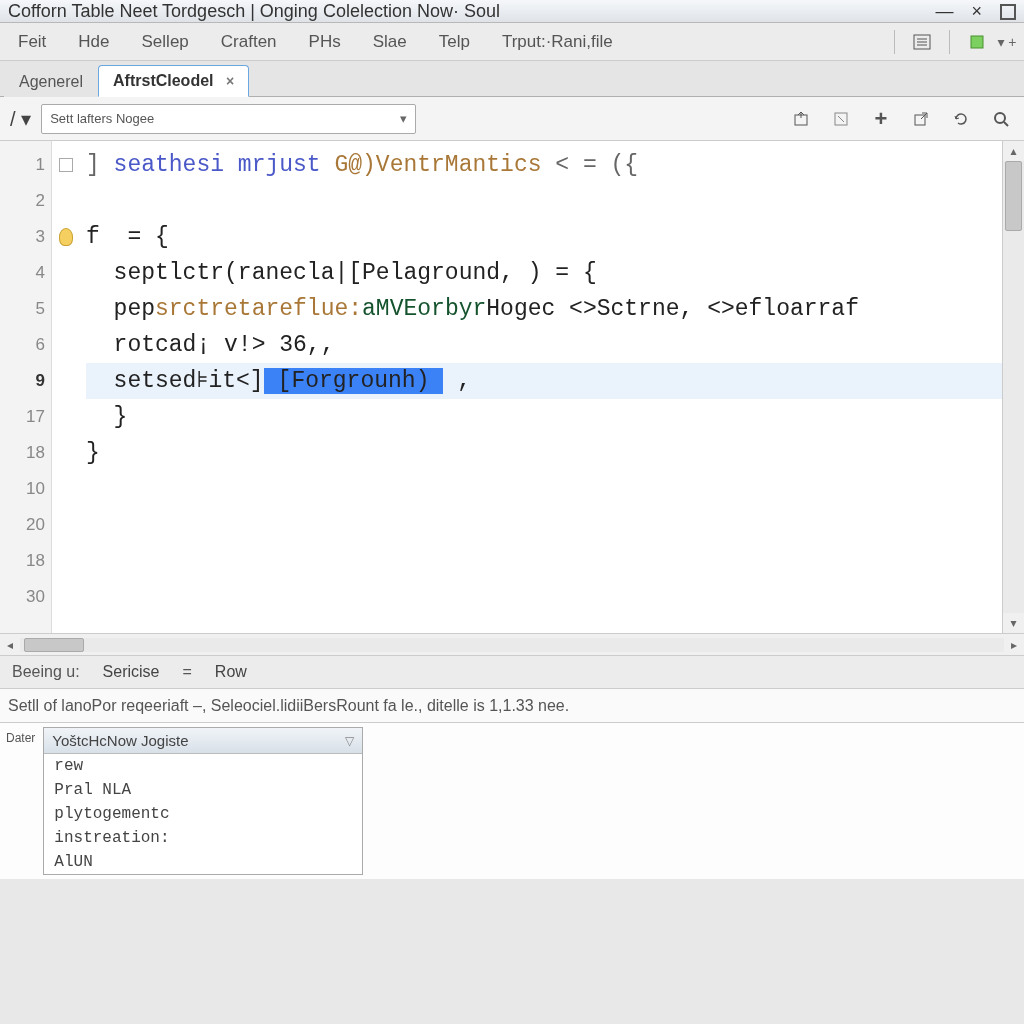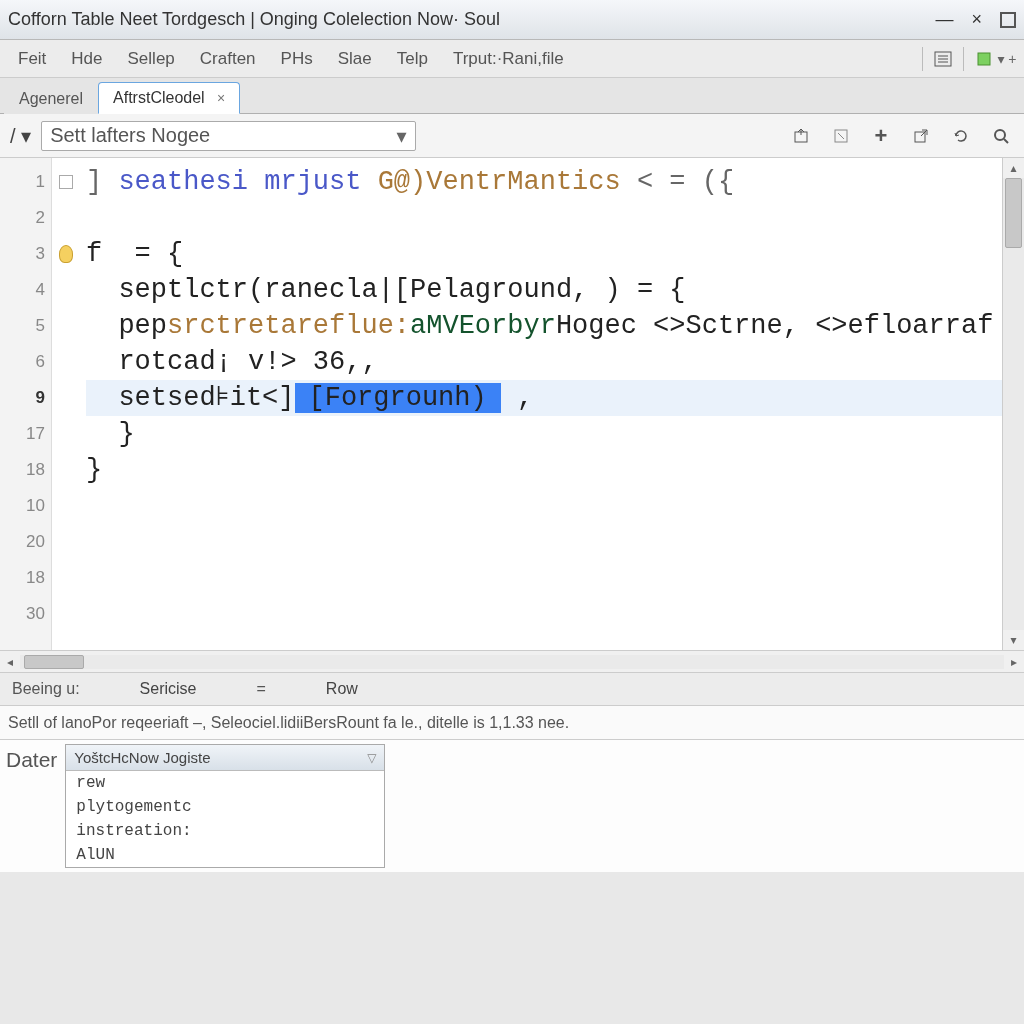--- a/index.html
+++ b/index.html
@@ -7,37 +7,37 @@
   font-family: "Segoe UI", Tahoma, sans-serif;
   font-size: 14px;
   background: #e8e8e8;
   width: 1024px;
   height: 1024px;
   overflow: hidden;
   color: #333;
 }
 .titlebar {
   background: linear-gradient(#f5f7fa, #dfe3e8);
-  height: 40px;
-  display: flex;
-  align-items: center;
+  height: 23px;
+  display: flex;
+  align-items: flex-end;
   padding: 0 8px;
   border-bottom: 1px solid #b8b8b8;
 }
 .titlebar-title { font-size: 18px; flex: 1; }
 .window-controls { display: flex; gap: 18px; align-items: center; font-size: 18px; }
 .window-controls span { cursor: default; }
 .menubar {
   background: #ececec;
   height: 38px;
   display: flex;
   align-items: center;
   padding: 0 6px;
   border-bottom: 1px solid #ccc;
-  gap: 1px;
+  gap: 8px;
 }
 .menubar .menu-item { padding: 4px 12px; font-size: 17px; color: #555; }
 .menubar .sep { width:1px; height:24px; background:#bbb; margin:0 8px; }
 .menubar .btn-ico { width:22px; height:22px; display:flex; align-items:center; justify-content:center; }
 .tabbar {
   background: #e5e5e5;
   height: 36px;
   display: flex;
   align-items: flex-end;
   padding: 0 4px;
@@ -52,39 +52,40 @@
   border-bottom: none;
   position: relative;
   top: 1px;
 }
 .tab.active {
   background: #fff;
   border: 1px solid #6aa6e0;
   border-bottom: 1px solid #fff;
   border-radius: 4px 4px 0 0;
   color: #333;
+  font-weight: bold;
 }
 .tab .close { margin-left: 8px; color: #777; font-size: 14px; }
 .tool-row {
   background: #f4f4f4;
   height: 44px;
   display: flex;
   align-items: center;
   padding: 0 6px;
   border-bottom: 1px solid #ccc;
   gap: 6px;
 }
 .tool-row .nav { font-size: 20px; color:#444; padding:0 4px; display:flex; align-items:center; gap:2px; }
 .tool-row select, .tool-row .combo {
   flex: 1;
   height: 30px;
   border: 1px solid #aaa;
   background: #fff;
   padding: 0 8px;
-  font-size: 20px;
+  font-size: 13px;
   color: #555;
   max-width: 520px;
   display:flex; align-items:center;
   border-radius:2px;
 }
 .tool-row .ico-btn {
   width: 34px; height: 30px;
   display: flex; align-items: center; justify-content: center;
   font-size: 17px; color: #555;
 }
@@ -109,21 +110,21 @@
   background: #fff;
   padding-top: 6px;
 }
 .markers .mark { height:36px; display:flex; align-items:center; justify-content:center; }
 .markers .box { width:14px; height:14px; border:1px solid #aaa; }
 .markers .bulb { width:14px; height:18px; background:#f5d060; border-radius:50% 50% 40% 40%; border:1px solid #caa030; }
 .code {
   flex: 1;
   padding: 6px 0 0 6px;
   font-family: Consolas, "Courier New", monospace;
-  font-size: 27px;
+  font-size: 23px;
   line-height: 36px;
   white-space: pre;
   overflow: hidden;
   color: #222;
 }
 .code .kw { color: #4a58c8; }
 .code .s1 { color: #a97838; }
 .code .s2 { color: #14532d; }
 .code .op { color: #666; }
 .code .row { height:36px; }
@@ -149,21 +150,20 @@
 .hscroll .track { flex:1; height:14px; background:#eaeaea; position:relative; }
 .hscroll .thumb { position:absolute; left:4px; top:0; bottom:0; width:60px; background:#c8c8c8; border:1px solid #aaa; border-radius:2px; }
 .bottom-tabs {
   height: 34px;
   background: #ececec;
   border-top: 1px solid #ccc;
   border-bottom: 1px solid #ccc;
   display: flex;
   align-items: center;
   padding: 0 2px;
-  gap: 37px;
 }
 .bottom-tabs .seg { padding: 4px 10px; font-size: 16px; color:#555; }
 .bottom-tabs .btab {
   padding: 4px 12px;
   font-size: 16px;
   color: #444;
   border:1px solid transparent;
 }
 .bottom-tabs .btab.active {
   background: linear-gradient(#f6fbff,#d6ebff);
@@ -180,21 +180,21 @@
   padding: 0 8px;
   font-size: 16px;
   color: #555;
 }
 .panel-row {
   display: flex;
   padding: 4px 6px;
   gap: 8px;
   background:#fdfdfd;
 }
-.panel-label { font-size:21px; color:#555; padding-top:4px; }
+.panel-label { font-size:12px; color:#555; padding-top:4px; }
 .list-box {
   width: 320px;
   border: 1px solid #aaa;
   background: #fff;
 }
 .list-box .header {
   background: linear-gradient(#f0f4f8,#d8e0e8);
   border-bottom:1px solid #bbb;
   padding: 4px 8px;
   font-size: 15px;
@@ -356,17 +356,18 @@
 </div>
 
 <div class="panel-row">
   <span class="panel-label">Dater</span>
   <div class="list-box">
     <div class="header">
       <span>YoštcHcNow Jogiste</span>
       <span class="dd">▽</span>
     </div>
     <div class="item">rew</div>
+    <div class="item">Pral NLA</div>
     <div class="item">plytogementc</div>
     <div class="item">instreation:</div>
     <div class="item">AlUN</div>
   </div>
 </div>
 
 </body></html>

